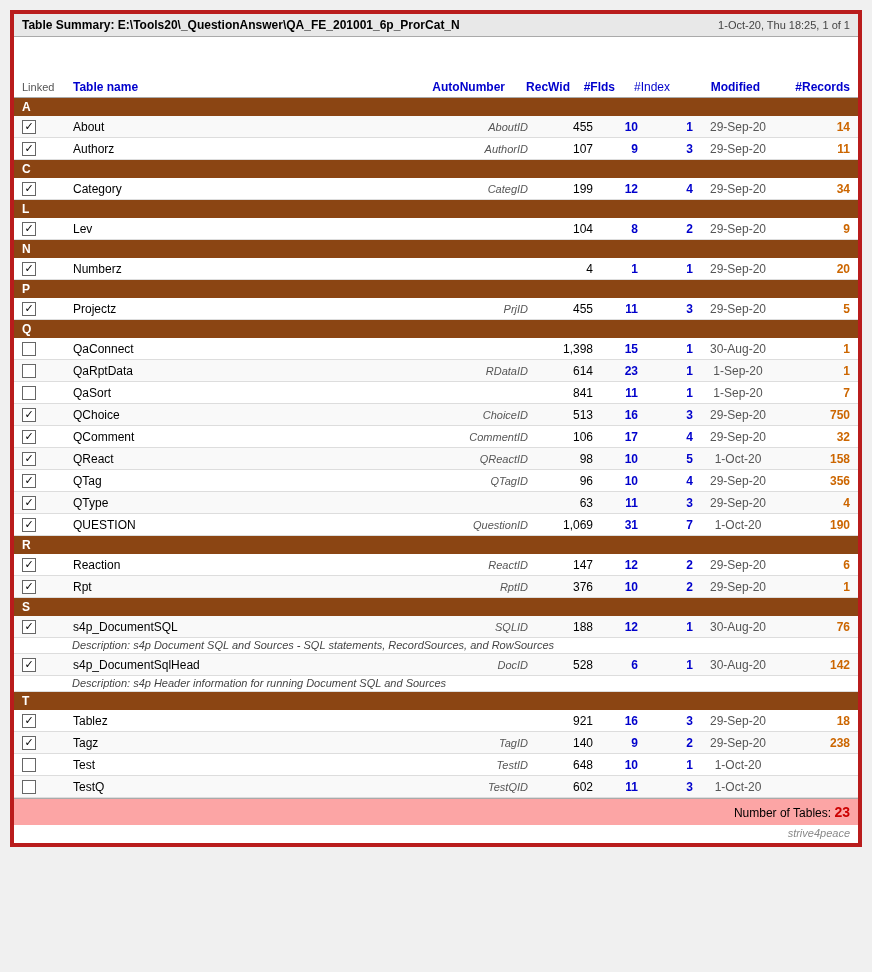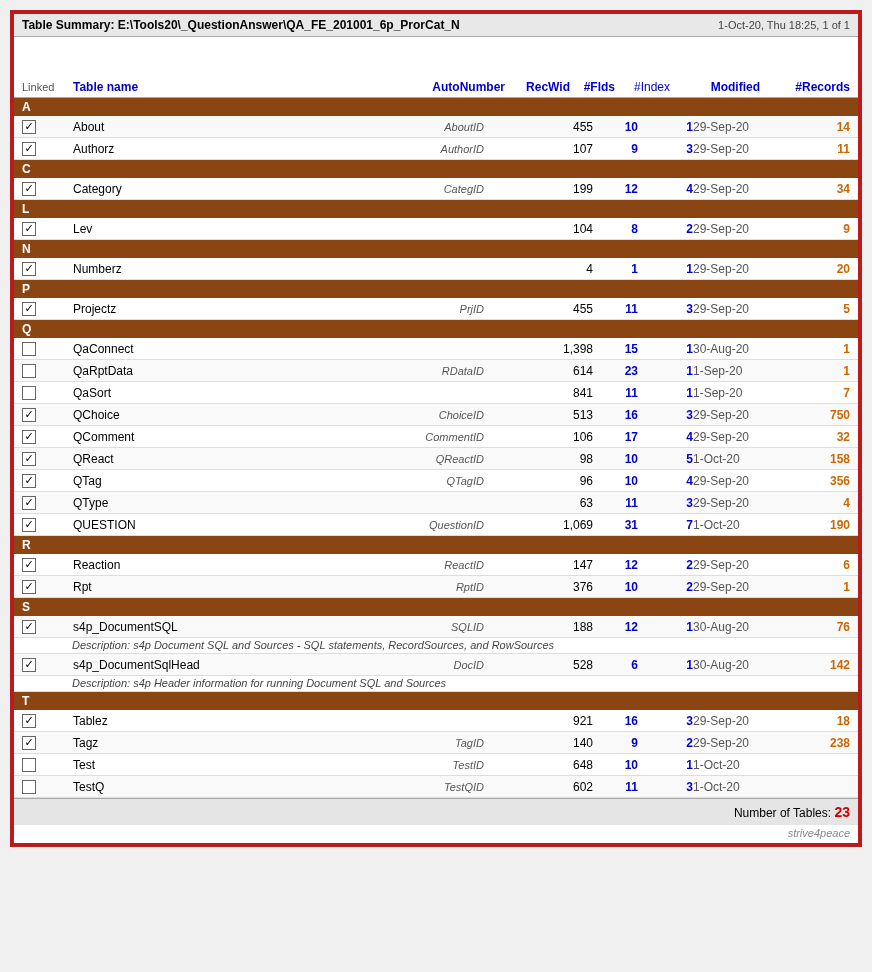--- a/index.html
+++ b/index.html
@@ -61,24 +61,24 @@
     .data-row {
       display: flex;
       align-items: center;
       border-bottom: 1px solid #ddd;
       min-height: 22px;
     }
     .data-row:nth-child(even) { background: #f9f9f9; }
     .cell-linked { width: 55px; padding-left: 8px; display: flex; align-items: center; }
     .cell-name { flex: 1; color: #000; font-size: 12px; padding-left: 4px; }
     .cell-auto { width: 90px; text-align: right; font-style: italic; color: #555; font-size: 11px; }
-    .cell-recwid { width: 65px; text-align: right; color: #000; font-size: 12px; margin-left: 44px; }
+    .cell-recwid { width: 65px; text-align: right; color: #000; font-size: 12px; }
     .cell-flds { width: 45px; text-align: right; color: #0000cc; font-size: 12px; font-weight: bold; }
     .cell-index { width: 55px; text-align: right; color: #0000cc; font-size: 12px; font-weight: bold; }
-    .cell-modified { width: 90px; text-align: left; color: #555; font-size: 12px; }
+    .cell-modified { width: 90px; text-align: center; color: #555; font-size: 12px; }
     .cell-records { width: 75px; text-align: right; color: #cc6600; font-size: 12px; font-weight: bold; padding-right: 8px; }
 
     .checkbox {
       width: 14px;
       height: 14px;
       border: 1px solid #666;
       background: #fff;
       display: inline-flex;
       align-items: center;
       justify-content: center;
@@ -90,21 +90,21 @@
 
     .description-row {
       padding: 1px 8px 2px 58px;
       font-style: italic;
       font-size: 11px;
       color: #444;
       border-bottom: 1px solid #ddd;
     }
 
     .footer {
-      background: #e5e5e5;
+      background: #fca5a5;
       padding: 5px 8px;
       text-align: right;
       border-top: 1px solid #aaa;
       font-size: 12px;
       color: #0000cc;
       font-weight: bold;
     }
     .footer span { color: #000; font-weight: normal; }
     .footer .count { color: #cc0000; font-size: 14px; font-weight: bold; }
 

